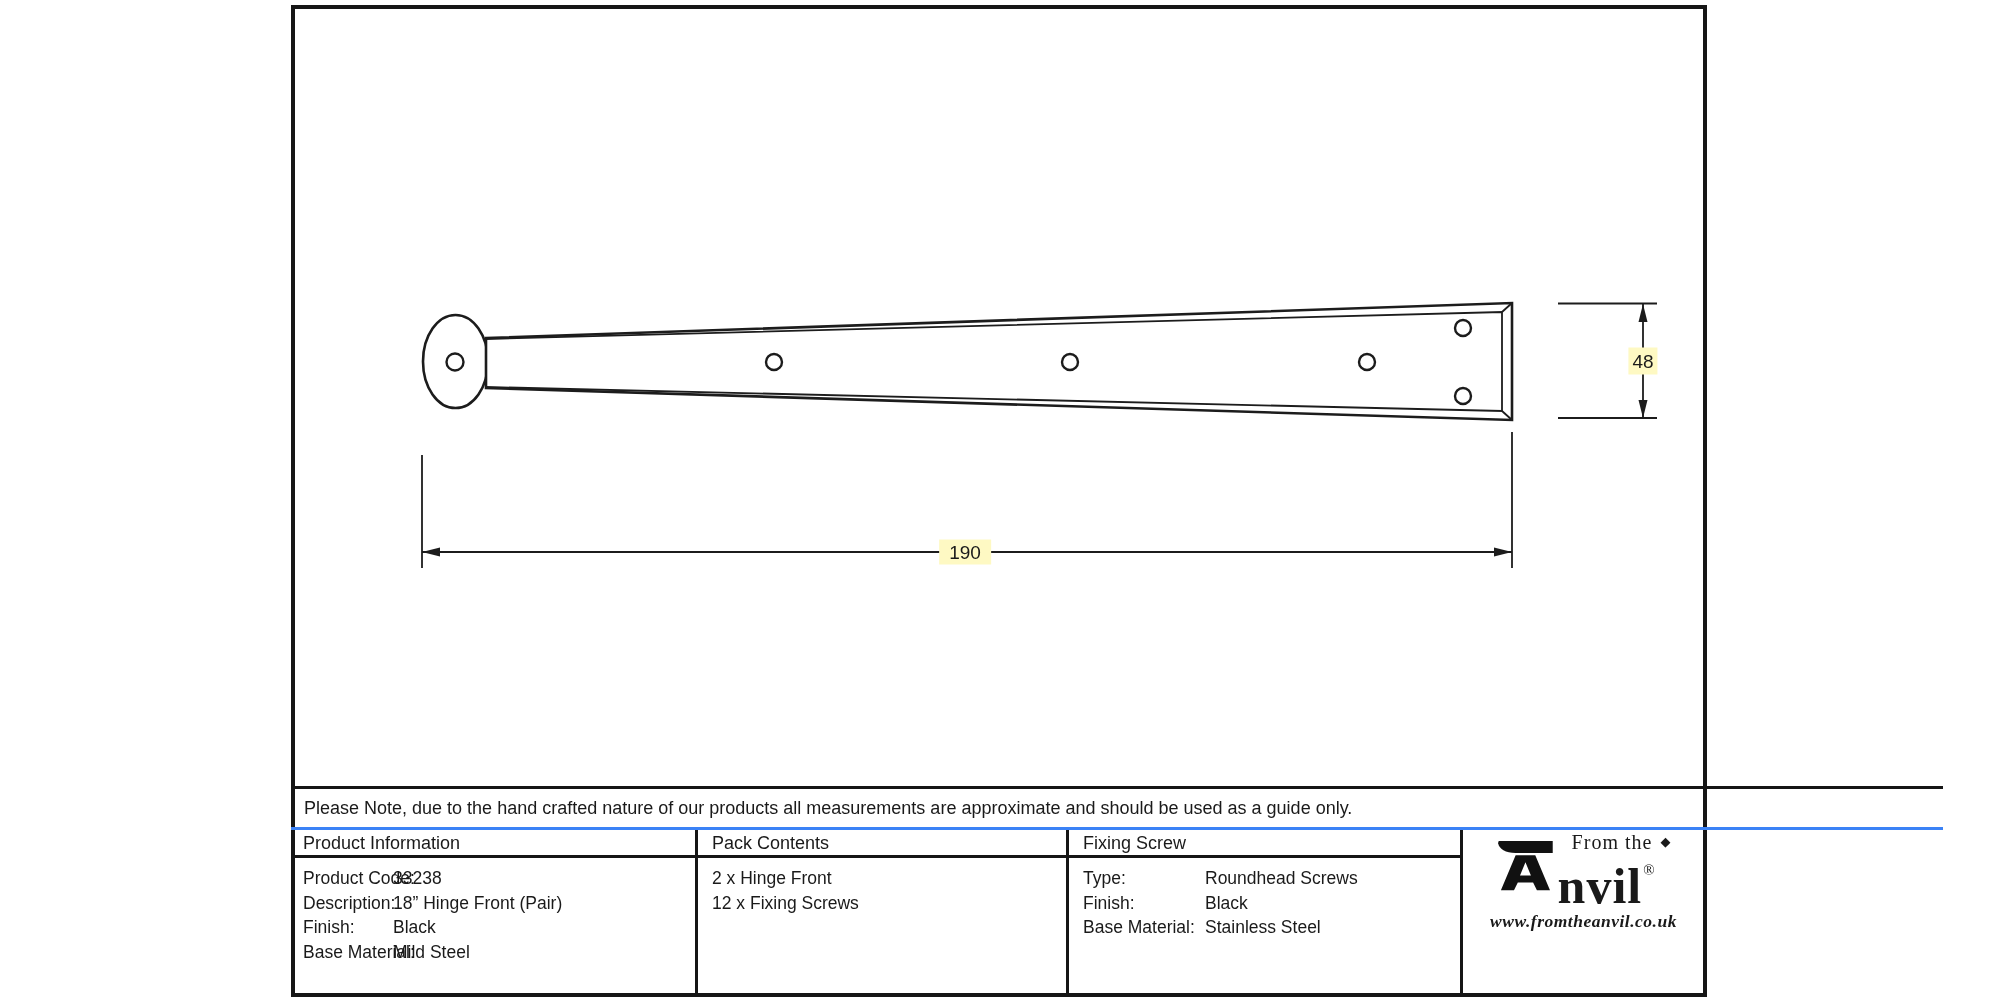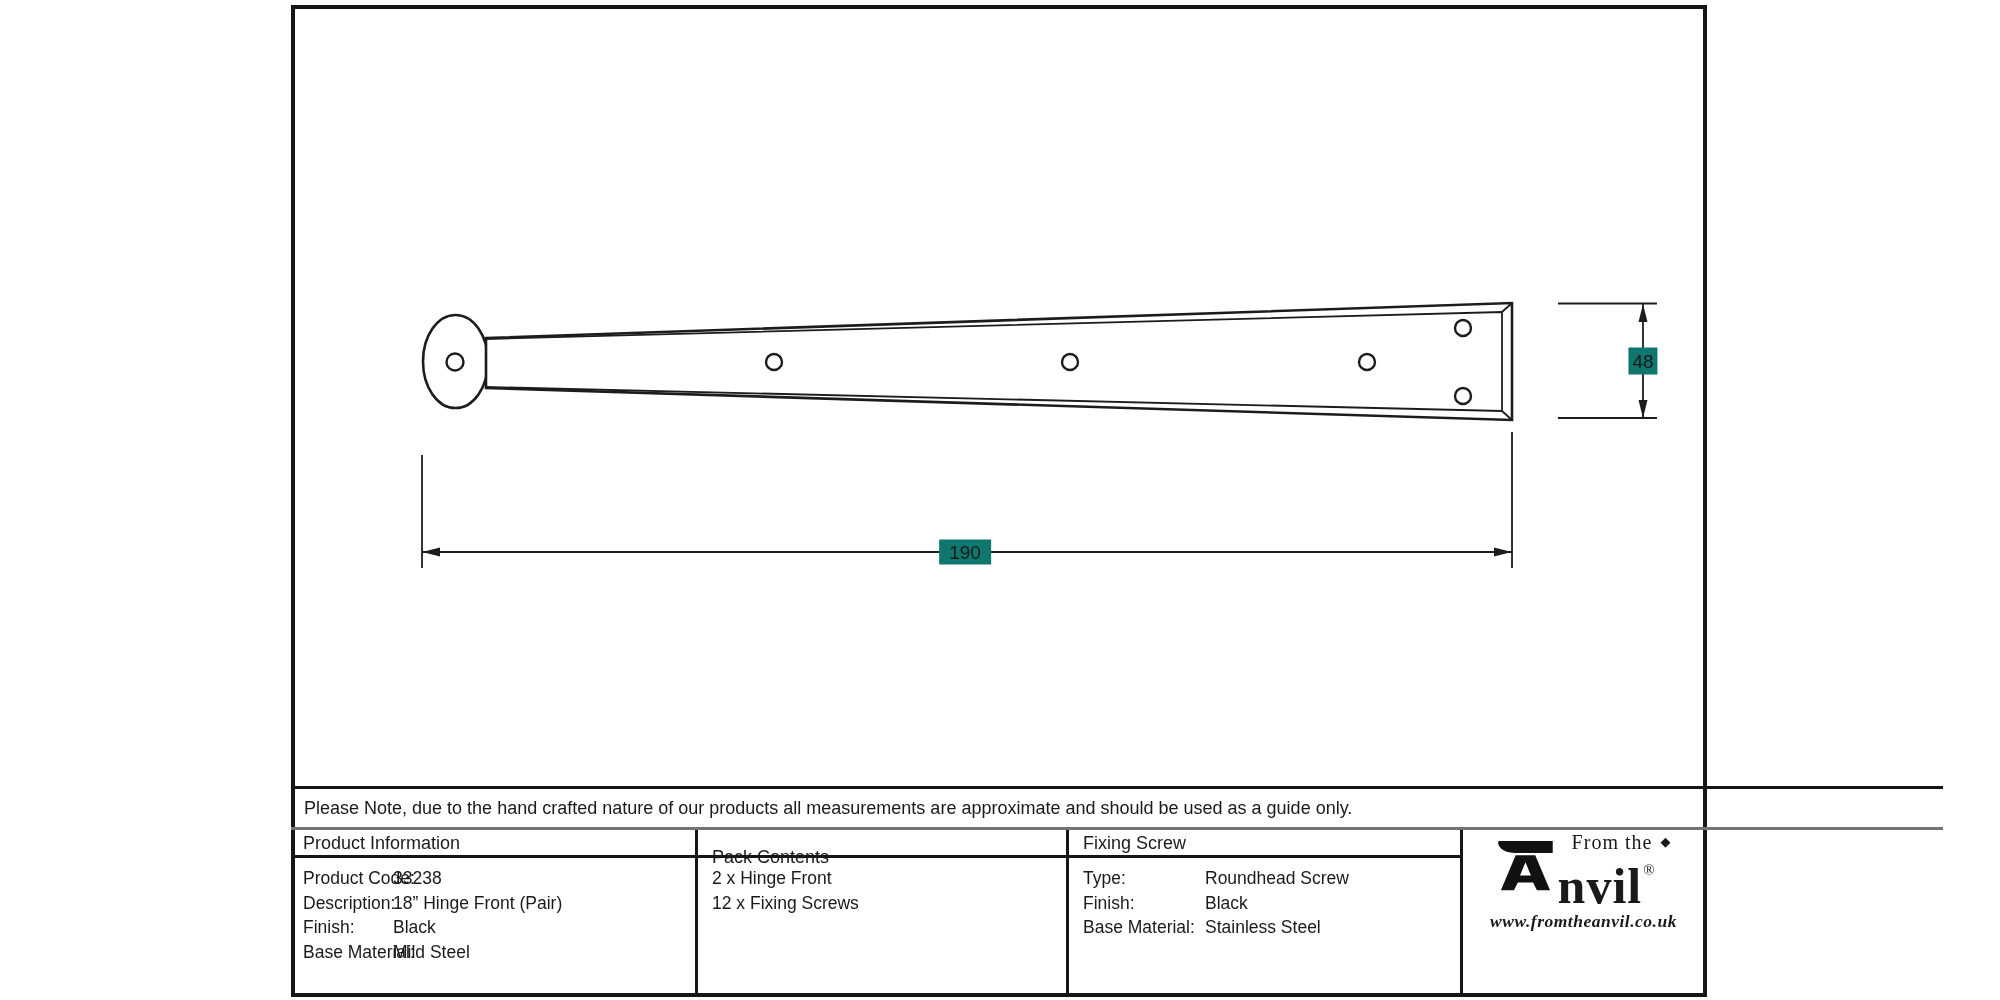--- a/index.html
+++ b/index.html
@@ -12,48 +12,48 @@
   .frame {
     left:291px; top:5px; width:1416px; height:992px;
     border:4px solid #161616;
   }
 
   
   .drawing-svg { left:0; top:0; }
 
   
   .dim-text {
-    background:#0f766e;
+    background:#fef9c3;
     font-size:19px;
     line-height:19px;
     padding:3px 10px;
     transform:translate(-50%,-50%);
     white-space:nowrap;
   }
   .dim-450 { left:965px; top:552px; }
   .dim-48  { left:1643px; top:361px; padding:4px 4px; }
 
   
   .notice-row {
     left:291px; top:786px; width:1652px; height:44px;
-    border-top:3px solid #161616; border-bottom:3px solid #737373;
+    border-top:3px solid #161616; border-bottom:3px solid #3b82f6;
     display:flex; align-items:center; padding-left:13px;
     font-size:18px;
   }
 
   
   .vline { width:3px; background:#161616; top:830px; height:163px; }
   .vline-1 { left:695px; }
   .vline-2 { left:1066px; }
   .vline-3 { left:1460px; }
   .header-underline { left:295px; top:855px; width:1168px; height:3px; background:#161616; }
 
   .cell-header { top:831px; font-size:18px; line-height:24px; white-space:nowrap; }
   .ph-1 { left:303px; }
-  .ph-2 { left:712px;margin-top:14px; }
+  .ph-2 { left:712px; }
   .ph-3 { left:1083px; }
 
   .cell-body { top:866px; font-size:17.5px; line-height:24.5px; }
   .body-1 { left:303px; }
   .body-2 { left:712px; }
   .body-3 { left:1083px; }
   .spec-row { display:flex; white-space:nowrap; }
   .spec-label-1 { width:90px; flex:0 0 90px; }
   .spec-label-3 { width:122px; flex:0 0 122px; }
 
@@ -160,21 +160,21 @@
 </div>
 
 <div class="abs cell-body body-2">
   <div class="spec-row">2 x Hinge Front</div>
   <div class="spec-row">12 x Fixing Screws</div>
 </div>
 
 <div class="abs cell-body body-3">
   <div class="spec-row">
     <span class="spec-label-3">Type:</span>
-    <span>Roundhead Screw</span>
+    <span>Roundhead Screws</span>
   </div>
   <div class="spec-row">
     <span class="spec-label-3">Finish:</span>
     <span>Black</span>
   </div>
   <div class="spec-row">
     <span class="spec-label-3">Base Material:</span>
     <span>Stainless Steel</span>
   </div>
 </div>

